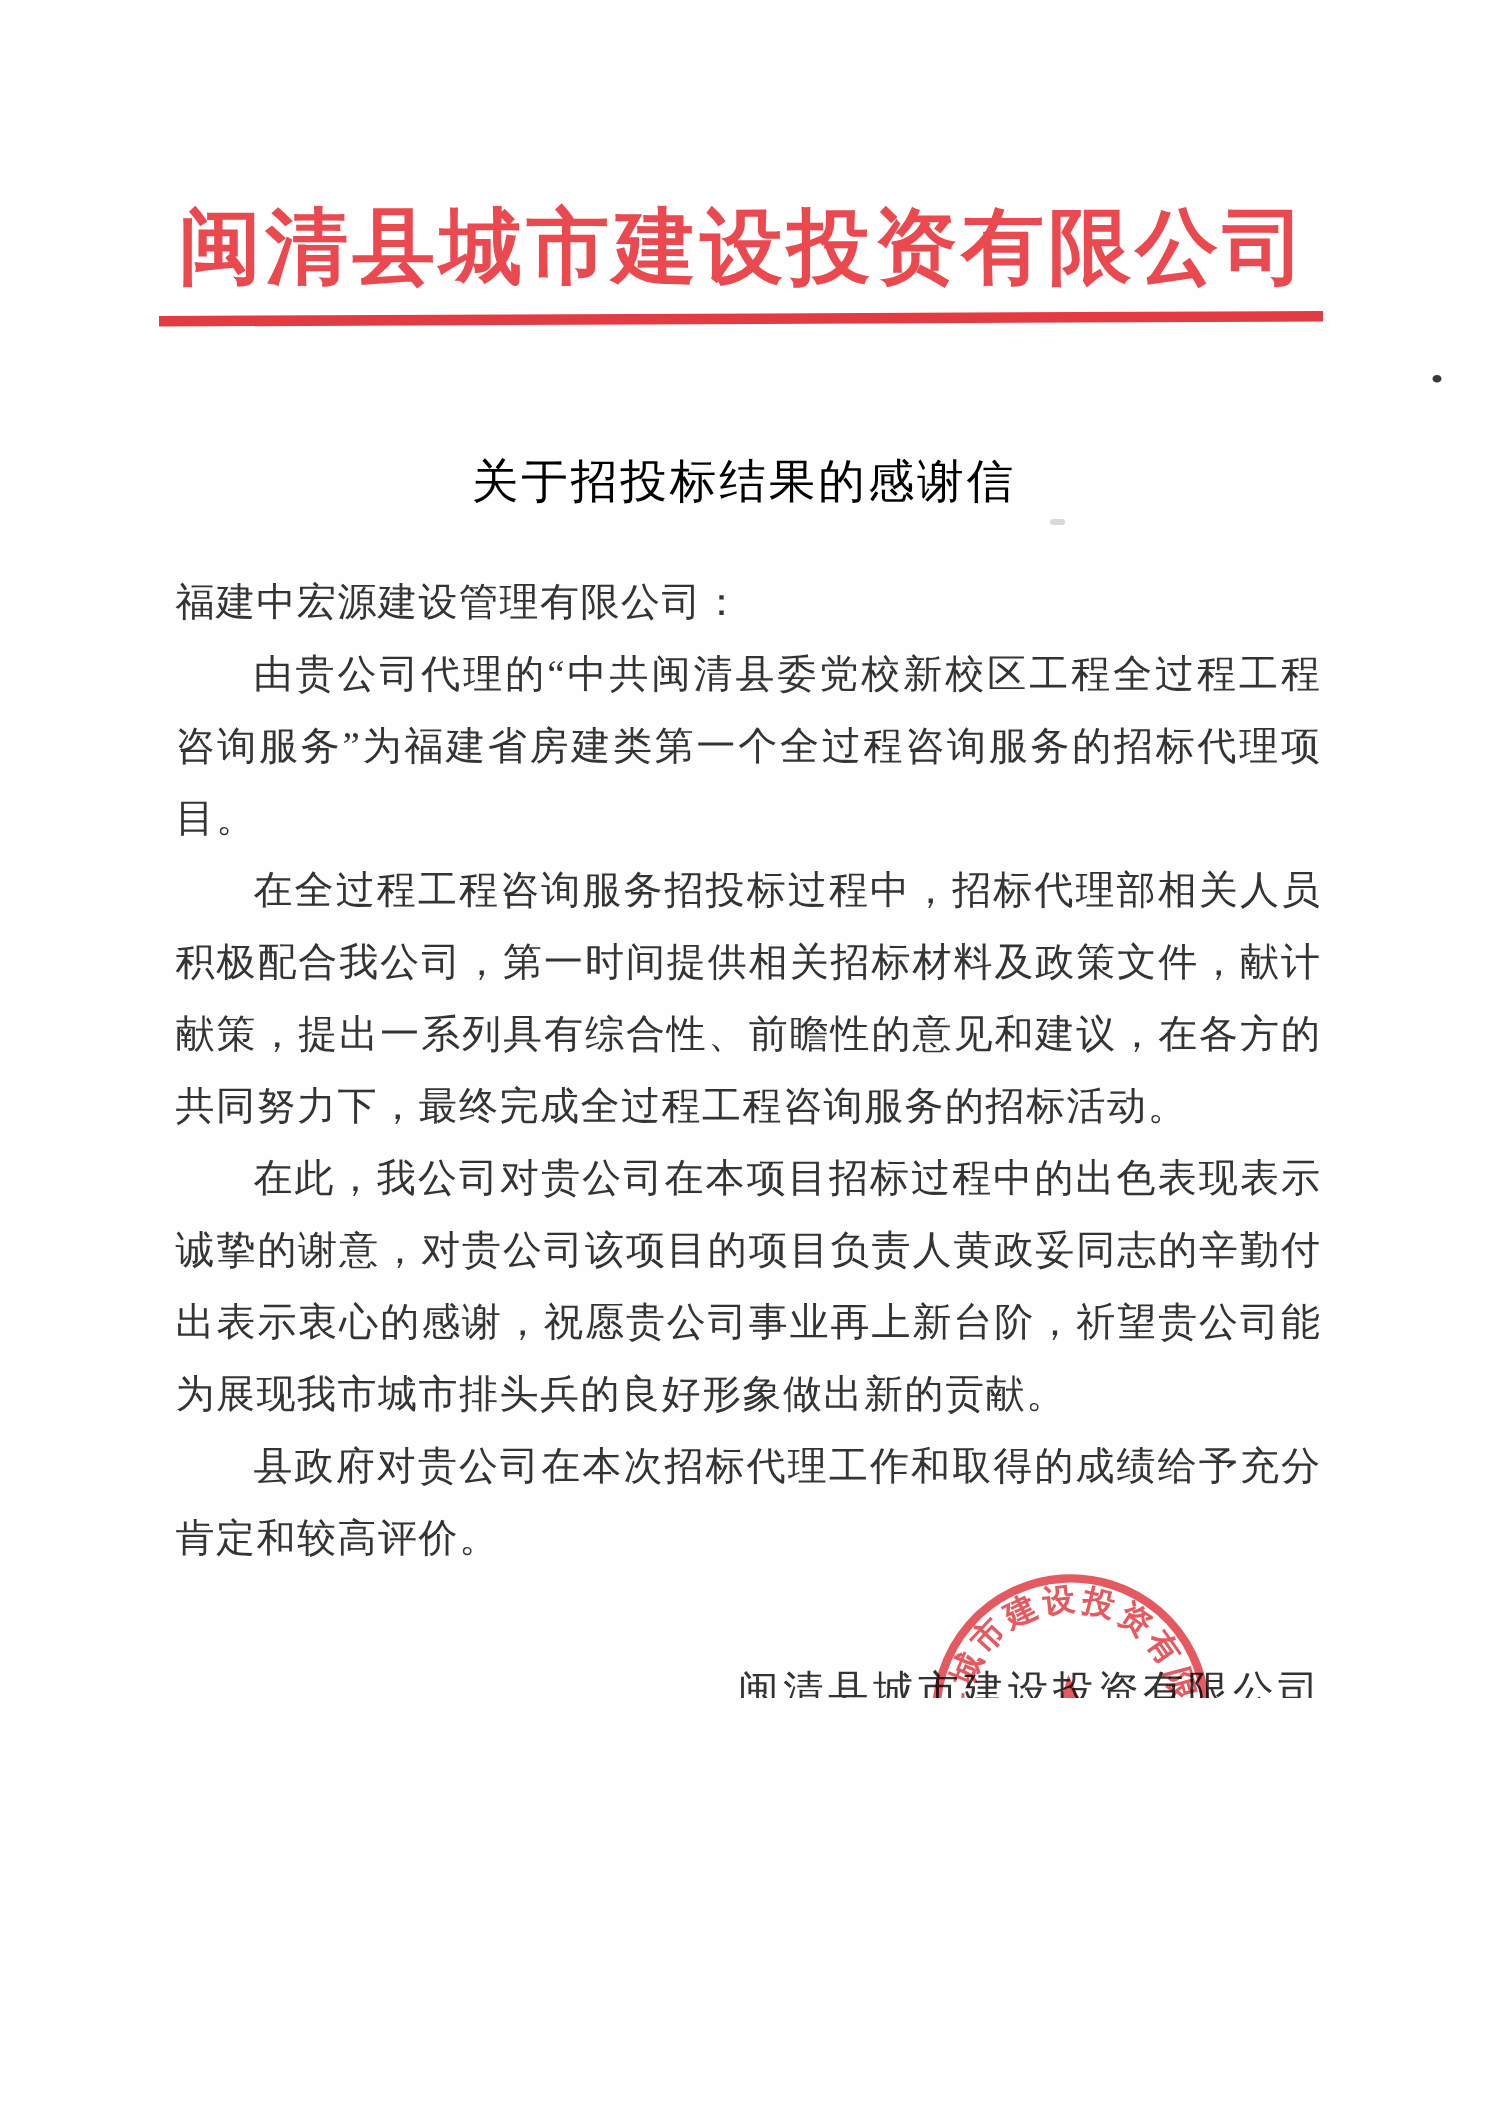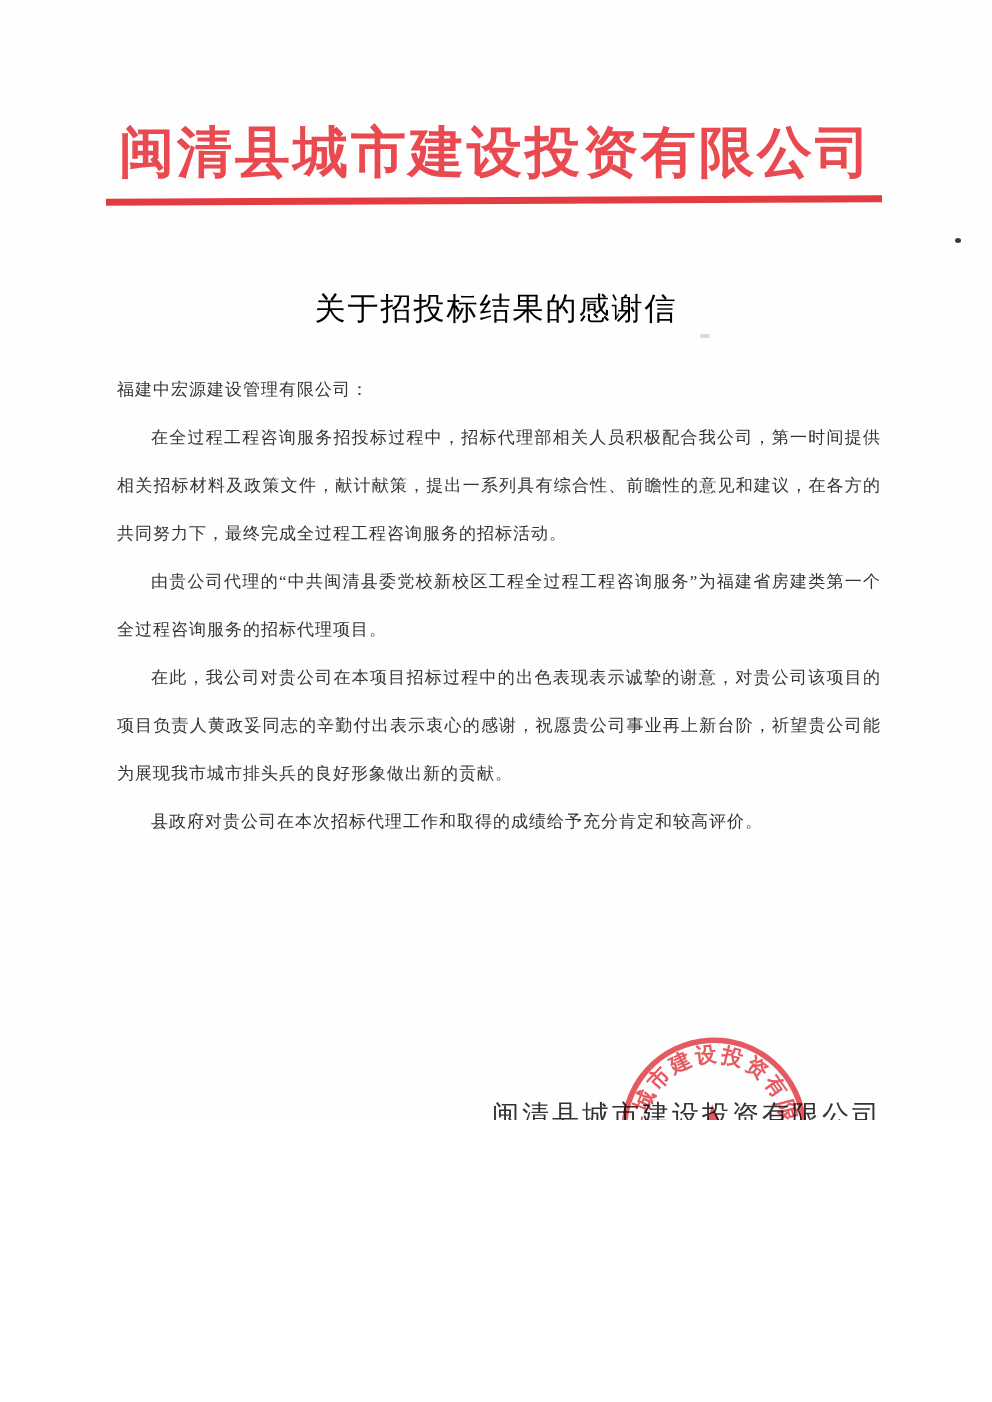--- a/index.html
+++ b/index.html
@@ -5,21 +5,21 @@
   * { margin: 0; padding: 0; box-sizing: border-box; }
   html, body { background: #ffffff; }
   body { font-family: "Liberation Serif", "DejaVu Serif", serif; }
 
   .page {
     position: relative;
     width: 992px;
     height: 1120px;
     background: #fefefe;
     overflow: hidden;
-    margin: 0 auto;
+    margin: 12px auto;
   }
 
   
   .letterhead {
     position: absolute;
     top: 116px;
     left: 0;
     width: 100%;
     text-align: center;
     font-size: 55px;
@@ -51,21 +51,21 @@
     color: #000000;
     font-family: "Liberation Sans", "DejaVu Sans", sans-serif;
   }
 
   
   .body-text {
     position: absolute;
     top: 366px;
     left: 117px;
     width: 764px;
-    font-size: 17px;
+    font-size: 26px;
     line-height: 48px;
     letter-spacing: 1px;
     color: #343434;
     text-align: justify;
   }
   .body-text .salutation { text-indent: 0; }
   .body-text .para { text-indent: 2em; }
 
   
   .sig-block {
@@ -114,22 +114,22 @@
 
 <div class="page">
 
   <div class="letterhead">闽清县城市建设投资有限公司</div>
   <div class="letterhead-rule"></div>
 
   <div class="doc-title">关于招投标结果的感谢信</div>
 
   <div class="body-text">
     <div class="salutation">福建中宏源建设管理有限公司：</div>
+    <div class="para">由贵公司代理的“中共闽清县委党校新校区工程全过程工程咨询服务”为福建省房建类第一个全过程咨询服务的招标代理项目。</div>
     <div class="para">在全过程工程咨询服务招投标过程中，招标代理部相关人员积极配合我公司，第一时间提供相关招标材料及政策文件，献计献策，提出一系列具有综合性、前瞻性的意见和建议，在各方的共同努力下，最终完成全过程工程咨询服务的招标活动。</div>
-    <div class="para">由贵公司代理的“中共闽清县委党校新校区工程全过程工程咨询服务”为福建省房建类第一个全过程咨询服务的招标代理项目。</div>
     <div class="para">在此，我公司对贵公司在本项目招标过程中的出色表现表示诚挚的谢意，对贵公司该项目的项目负责人黄政妥同志的辛勤付出表示衷心的感谢，祝愿贵公司事业再上新台阶，祈望贵公司能为展现我市城市排头兵的良好形象做出新的贡献。</div>
     <div class="para">县政府对贵公司在本次招标代理工作和取得的成绩给予充分肯定和较高评价。</div>
   </div>
 
   <div class="sig-block">
     <div class="sig-company">闽清县城市建设投资有限公司</div>
     <div class="sig-date">2019 年 7 月 20 日</div>
   </div>
 
   <svg class="seal" viewBox="0 0 200 200" aria-hidden="true">

